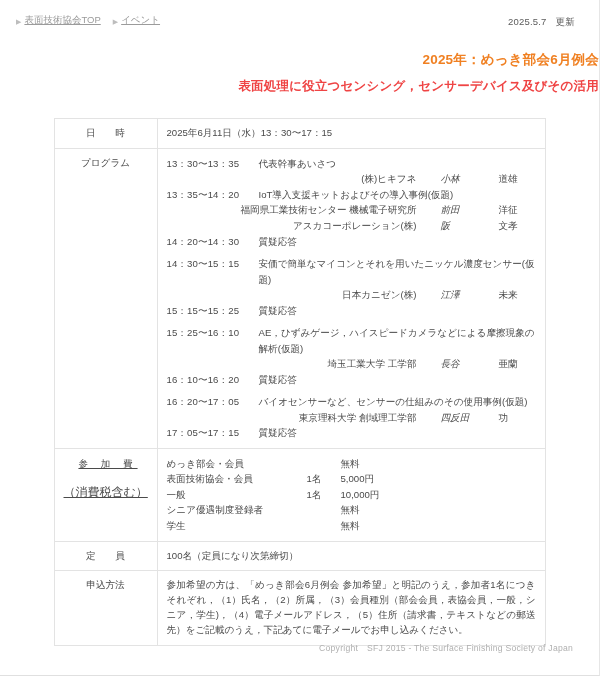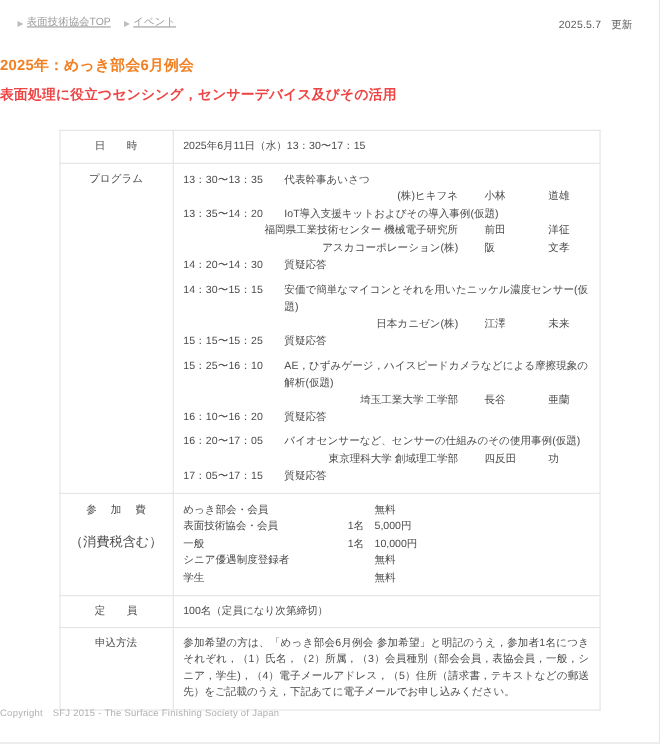--- a/index.html
+++ b/index.html
@@ -58,21 +58,21 @@
     color: #5b5b5b;
     font-size: 9.5px;
     letter-spacing: .2px;
     white-space: nowrap;
     padding-right: 8px;
   }
   .updated .upd-label { margin-left: 9px; }
 
   
   .titles {
-    text-align: left;
+    text-align: right;
     margin-top: 22px;
   }
   .title-main {
     color: #f08022;
     font-weight: bold;
     font-size: 13.5px;
     letter-spacing: .2px;
   }
   .title-sub {
     color: #ef4444;
@@ -109,21 +109,21 @@
     letter-spacing: 5px;
     padding-left: 5px;
   }
   .label-note {
     display: block;
     margin-top: 12px;
     letter-spacing: 0;
     padding-left: 0;
     font-size: 12px;
   }
-  .label-two-lines div { line-height: 1.6; }
+  .label-two-lines div { line-height: 1.6; text-decoration: underline; }
 
   
   .prog { line-height: 1.62; }
   .prog-line {
     display: flex;
     align-items: baseline;
   }
   .prog-time {
     width: 92px;
     flex: 0 0 92px;
@@ -137,20 +137,21 @@
     align-items: baseline;
     gap: 4px;
     padding-right: 3px;
   }
   .spk-org { white-space: nowrap; }
   .spk-family {
     width: 54px;
     text-align: left;
     padding-left: 20px;
     white-space: nowrap;
+    font-style: italic;
   }
   .spk-given {
     width: 34px;
     text-align: left;
     white-space: nowrap;
   }
   .prog-gap { height: 7px; }
 
   
   .fee-row {
@@ -159,21 +160,21 @@
     line-height: 1.62;
   }
   .fee-kind {
     width: 140px;
     flex: 0 0 140px;
     white-space: nowrap;
   }
   .fee-qty {
     width: 34px;
     flex: 0 0 34px;
-    text-align: center;
+    text-align: left;
     white-space: nowrap;
   }
   .fee-amt {
     width: 58px;
     flex: 0 0 58px;
     white-space: nowrap;
   }
 
   
   .apply-text {
@@ -181,22 +182,22 @@
     text-align: justify;
     text-justify: inter-character;
   }
 
   
   .footer {
     position: absolute;
     left: 0;
     right: 0;
     bottom: 20px;
-    text-align: left;
-    padding-right: 6px;
+    text-align: right;
+    padding-right: 26px;
     color: #b0b0b0;
     font-size: 8.6px;
     letter-spacing: .25px;
   }
 </style>
 </head>
 <body>
 
 <div class="page">
 

